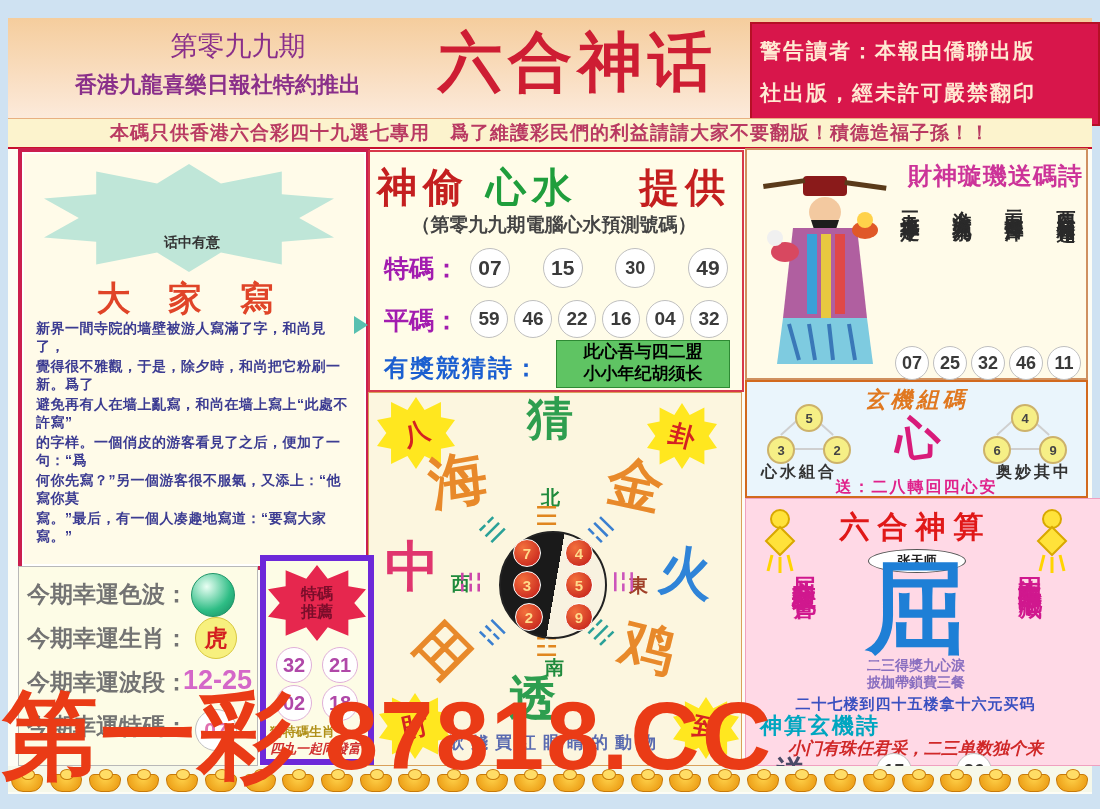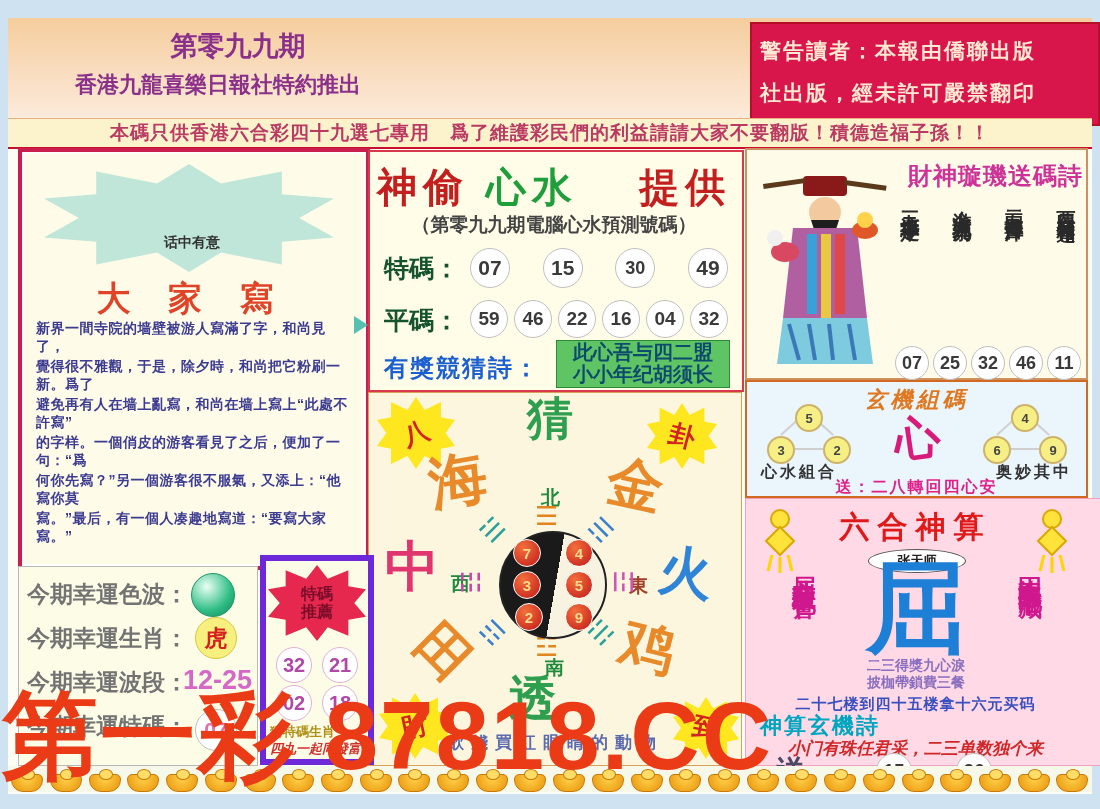--- a/index.html
+++ b/index.html
@@ -2,45 +2,45 @@
 <html><head>
 <meta charset="utf-8">
 <style>
   html,body{margin:0;padding:0;}
   body{width:1100px;height:809px;background:#cfe2f2;font-family:"Liberation Sans","DejaVu Sans",sans-serif;overflow:hidden;}
   .abs{position:absolute;}
   #page{position:relative;width:1100px;height:809px;overflow:hidden;}
   #sheet{position:absolute;left:8px;top:18px;width:1084px;height:776px;background:#fdfdf5;}
   
   #header{left:0;top:0;width:1084px;height:100px;background:linear-gradient(#f5cd9d,#fceadb);}
-  .issue{left:60px;top:10px;width:340px;text-align:center;font-size:27px;font-weight:bold;color:#8a2f8a;}
+  .issue{left:60px;top:10px;width:340px;text-align:center;font-size:27px;font-weight:normal;color:#8a2f8a;}
   .publisher{left:10px;top:52px;width:400px;text-align:center;font-size:22px;font-weight:bold;color:#8a2f8a;}
   .main-title{left:390px;top:12px;width:360px;text-align:center;font-size:64px;line-height:1;font-weight:bold;color:#ce1d33;letter-spacing:6px;}
   .warnbox{left:742px;top:4px;width:330px;height:88px;background:#d8164b;border:2px solid #b51025;color:#ffe9d2;font-size:21px;font-weight:bold;letter-spacing:2px;padding:6px 8px;line-height:2.0;}
   #banner{left:0;top:100px;width:1084px;height:28px;background:#fcf3cd;border-top:1px solid #e8b080;border-bottom:2px solid #c8102e;color:#b93a62;font-weight:bold;font-size:19px;text-align:center;line-height:28px;letter-spacing:1px;}
   
   .num-circle{display:inline-flex;align-items:center;justify-content:center;background:#fff;border:1px solid #c0c0c0;border-radius:50%;font-weight:bold;color:#3a3a3a;}
   .vtext{writing-mode:vertical-rl;text-orientation:upright;}
   .star{clip-path:polygon(50% 0%,61% 18%,82% 7%,82% 28%,100% 32%,88% 50%,100% 68%,82% 72%,82% 93%,61% 82%,50% 100%,39% 82%,18% 93%,18% 72%,0% 68%,12% 50%,0% 32%,18% 28%,18% 7%,39% 18%);display:flex;align-items:center;justify-content:center;}
   
   #humor{left:10px;top:130px;width:344px;height:414px;background:#fffbe9;border:4px solid #cb1e4e;box-shadow:inset 0 0 0 2px #fff;}
   #humor .burst{left:22px;top:12px;width:290px;height:108px;background:#bfe6d8;}
   #humor .h-title{left:60px;top:32px;width:220px;text-align:center;font-size:38px;font-weight:bold;color:#d81b8a;letter-spacing:4px;}
   #humor .h-sub{left:110px;top:82px;width:120px;text-align:center;font-size:14px;font-weight:bold;color:#333;}
   #humor .h-head{left:60px;top:124px;width:220px;text-align:center;font-size:34px;font-weight:bold;color:#e04428;letter-spacing:14px;}
   #humor .h-line{left:14px;width:312px;font-size:14px;font-weight:bold;color:#3c3c92;letter-spacing:0.5px;}
   
   #tips{left:360px;top:132px;width:372px;height:238px;background:#fffce8;border:2px solid #d8384a;}
   #tips .t1{color:#c41f1f;} #tips .t2{color:#1f9e3c;} #tips .t3{color:#c41f1f;margin-left:44px;}
   #tips .t-title{left:0;top:8px;width:368px;text-align:center;font-size:40px;font-weight:bold;letter-spacing:6px;}
   #tips .t-sub{left:0;top:60px;width:368px;text-align:center;font-size:19px;font-weight:bold;color:#444;}
-  #tips .lab{font-size:25px;font-weight:bold;color:#14532d;}
+  #tips .lab{font-size:25px;font-weight:bold;color:#a21caf;}
   #tips .row{display:flex;justify-content:space-between;align-items:center;}
   #tips .poem-label{left:14px;top:200px;font-size:24px;font-weight:bold;color:#1b5fd0;letter-spacing:2px;}
-  #tips .poem-box{left:186px;top:188px;width:172px;height:46px;background:#5fc463;border:1px solid #2e8a34;color:#0c4a6e;font-size:20px;font-weight:bold;text-align:center;line-height:22px;}
+  #tips .poem-box{left:186px;top:188px;width:172px;height:46px;background:#5fc463;border:1px solid #2e8a34;color:#000000;font-size:17px;font-weight:bold;text-align:center;line-height:22px;}
   
   #bagua{left:360px;top:374px;width:372px;height:372px;background:#fcf6df;border:1px solid #d9a05a;}
   .bstar{background:#ffe71f;} .bstar span{color:#d42222;font-weight:bold;font-size:26px;}
   .puz{font-weight:bold;line-height:1;}
   .dir{font-size:19px;font-weight:bold;color:#1f8a3c;}
   #yy{left:130px;top:138px;width:104px;height:104px;border-radius:50%;background:linear-gradient(100deg,#1a1a1a 52%,#f8f2e0 48%);border:2px solid #222;}
   .yy-num{width:26px;height:26px;border-radius:50%;background:radial-gradient(circle at 35% 30%,#f3703c,#c01818);color:#ffd98a;font-size:15px;font-weight:bold;display:flex;align-items:center;justify-content:center;border:1px solid #fff;}
   .tri{font-size:26px;line-height:1;font-weight:bold;}
   #bagua .riddle{left:0;top:338px;width:372px;text-align:center;font-size:17px;font-weight:bold;color:#5a6bb0;letter-spacing:7px;}
   
@@ -91,20 +91,21 @@
 </style>
 </head>
 <body>
 
 <div id="page">
   <div id="sheet" class="abs">
 
     <div id="header" class="abs">
       <div class="abs issue">第零九九期</div>
       <div class="abs publisher">香港九龍喜樂日報社特約推出</div>
+      <div class="abs main-title">六合神话</div>
       <div class="abs warnbox">
         <span>警告讀者：本報由僑聯出版</span><br>
         <span>社出版，經未許可嚴禁翻印</span>
       </div>
     </div>
     <div id="banner" class="abs">本碼只供香港六合彩四十九選七專用　爲了維護彩民們的利益請請大家不要翻版！積德造福子孫！！</div>
 
     <div id="humor" class="abs">
       <div class="abs burst star"></div>
       <div class="abs h-sub">话中有意</div>

